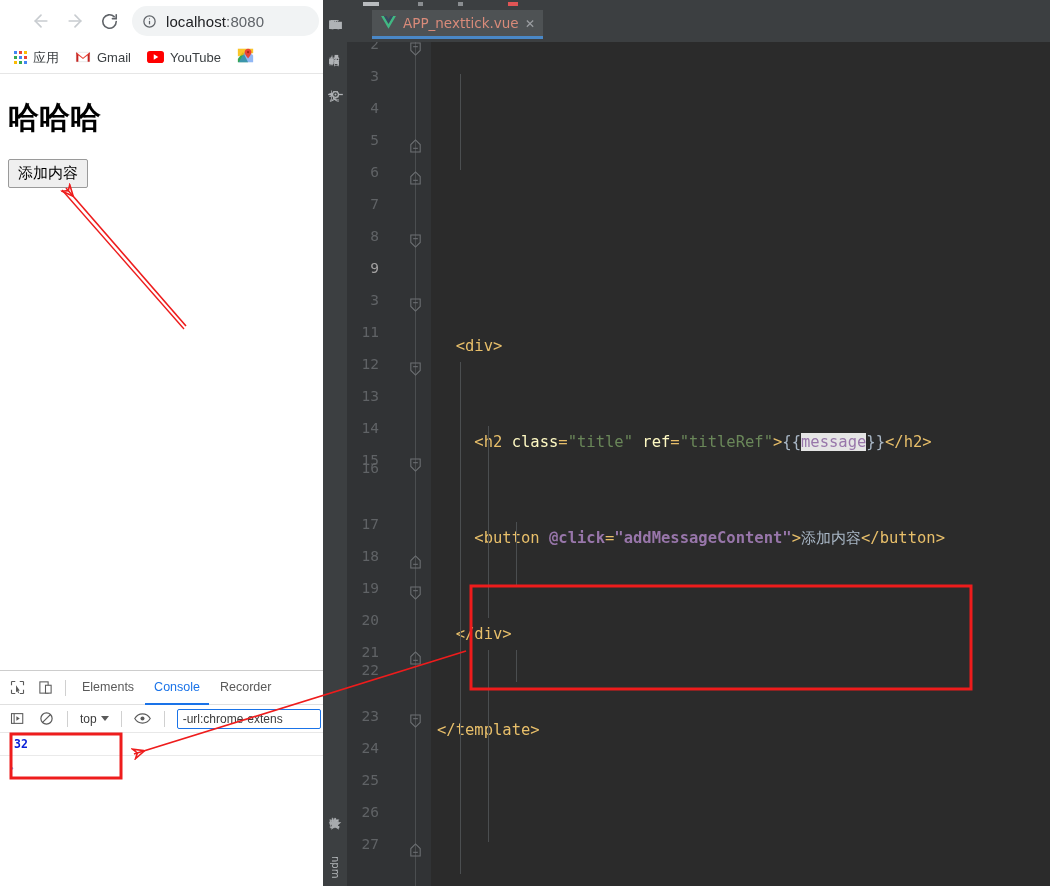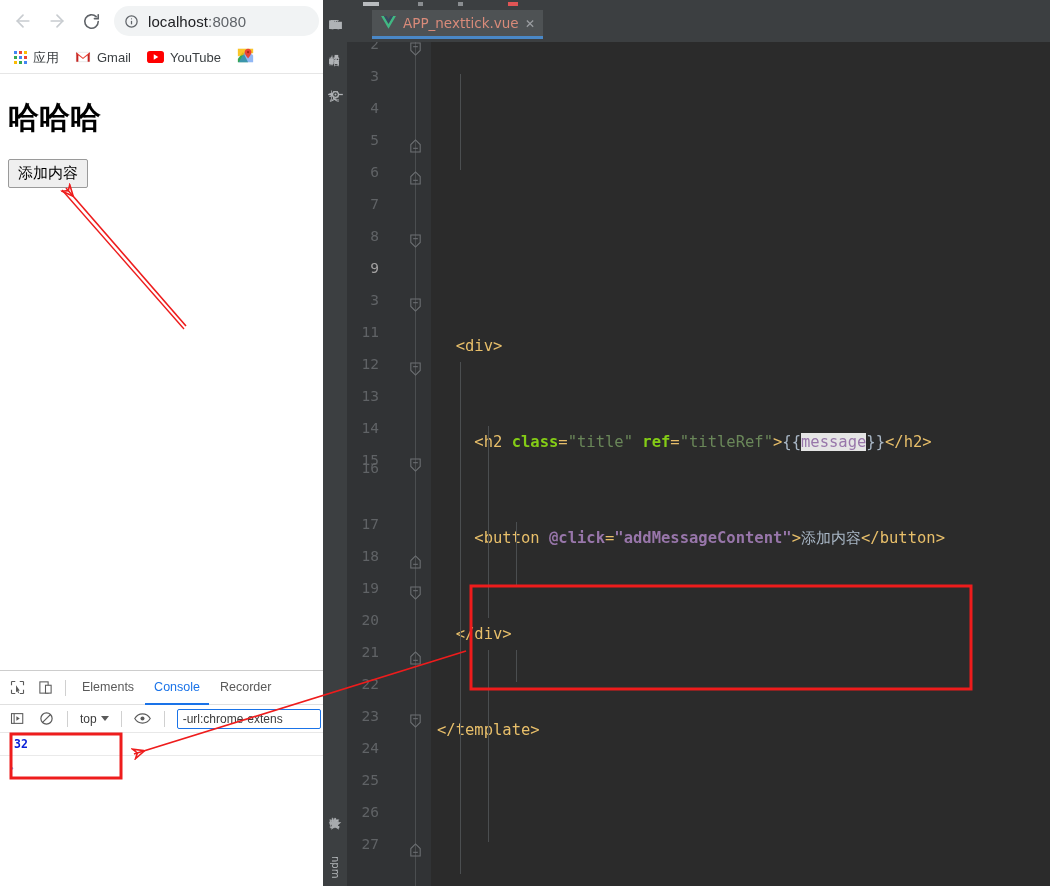--- a/index.html
+++ b/index.html
@@ -13,21 +13,21 @@
 
   
   .browser {
     position: absolute; left: 0; top: 0;
     width: 323px; height: 886px;
     background: #fff;
     overflow: hidden;
   }
   .chrome-toolbar {
     height: 42px; background: #fff;
-    display: flex; align-items: center; padding-left: 6px;
+    display: flex; align-items: center; padding-left: 24px;
     position: relative;
   }
   .nav-btn {
     width: 34px; height: 34px; border-radius: 50%;
     display: flex; align-items: center; justify-content: center;
     color: #5f6368; flex: none;
   }
   .nav-btn svg { display: block; }
   .nav-btn.disabled { color: #c8ccd0; }
   .omnibox {
@@ -178,21 +178,21 @@
     font-size: 15.5px; line-height: 32px;
     white-space: pre; color: #a9b7c6;
   }
   .code .row { height: 32px; padding-left: 6px; }
   .indent-guide {
     position: absolute; width: 1px; background: #4b4e50;
   }
 
   
   .t-tag   { color: #e8bf6a; }
-  .t-attr  { color: #84cc16; font-weight: bold; }
+  .t-attr  { color: #fef9c3; }
   .t-str   { color: #6a8759; }
   .t-fld   { color: #9876aa; font-weight: bold; }
   .t-mustache { color: #a9b7c6; }
   .t-cjk-w { color: #a9b7c6; font-family: "DejaVu Sans", sans-serif; font-size: 15px; }
   .hl-msg  { background: #e5e5e5; color: #9876aa; }
 
   
   .anno { position: absolute; left: 0; top: 0; width: 1050px; height: 886px; pointer-events: none; }
 </style>
 </head>
@@ -419,21 +419,21 @@
         <div class="ln" style="top:306px">12</div>
         <div class="ln" style="top:338px">13</div>
         <div class="ln" style="top:370px">14</div>
         <div class="ln" style="top:402px">15</div>
         <div class="ln" style="top:410px">16</div>
         <div class="ln" style="top:466px">17</div>
         <div class="ln" style="top:498px">18</div>
         <div class="ln" style="top:530px">19</div>
         <div class="ln" style="top:562px">20</div>
         <div class="ln" style="top:594px">21</div>
-        <div class="ln" style="top:626px">22</div>
+        <div class="ln" style="top:612px">22</div>
         <div class="ln" style="top:658px">23</div>
         <div class="ln" style="top:690px">24</div>
         <div class="ln" style="top:722px">25</div>
         <div class="ln" style="top:754px">26</div>
         <div class="ln" style="top:786px">27</div>
 
         <div class="fold" style="top:0px">
           <svg width="15" height="15" viewBox="0 0 16 16" fill="none" stroke="#6e7174" stroke-width="1.1">
               <path d="M3 1h10v8l-5 5-5-5z"></path>
               <line x1="5.5" y1="5" x2="10.5" y2="5"></line>

